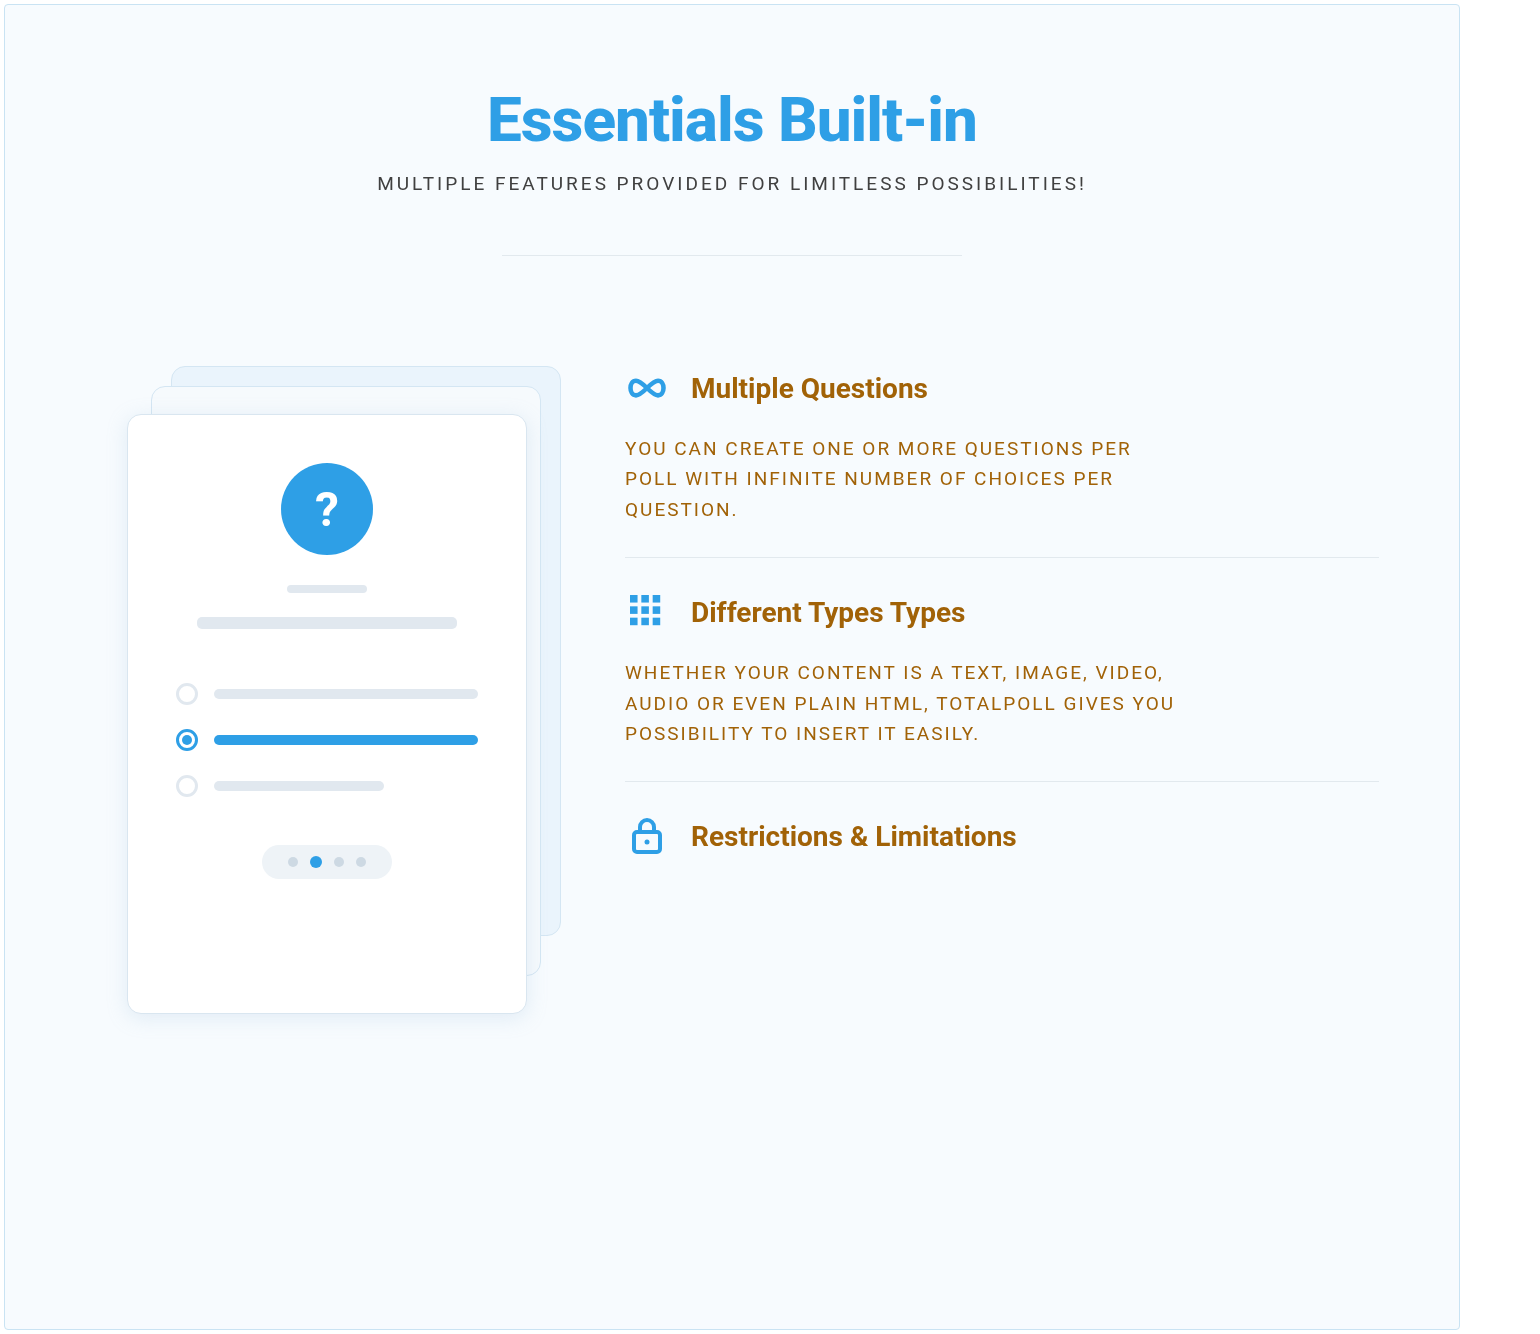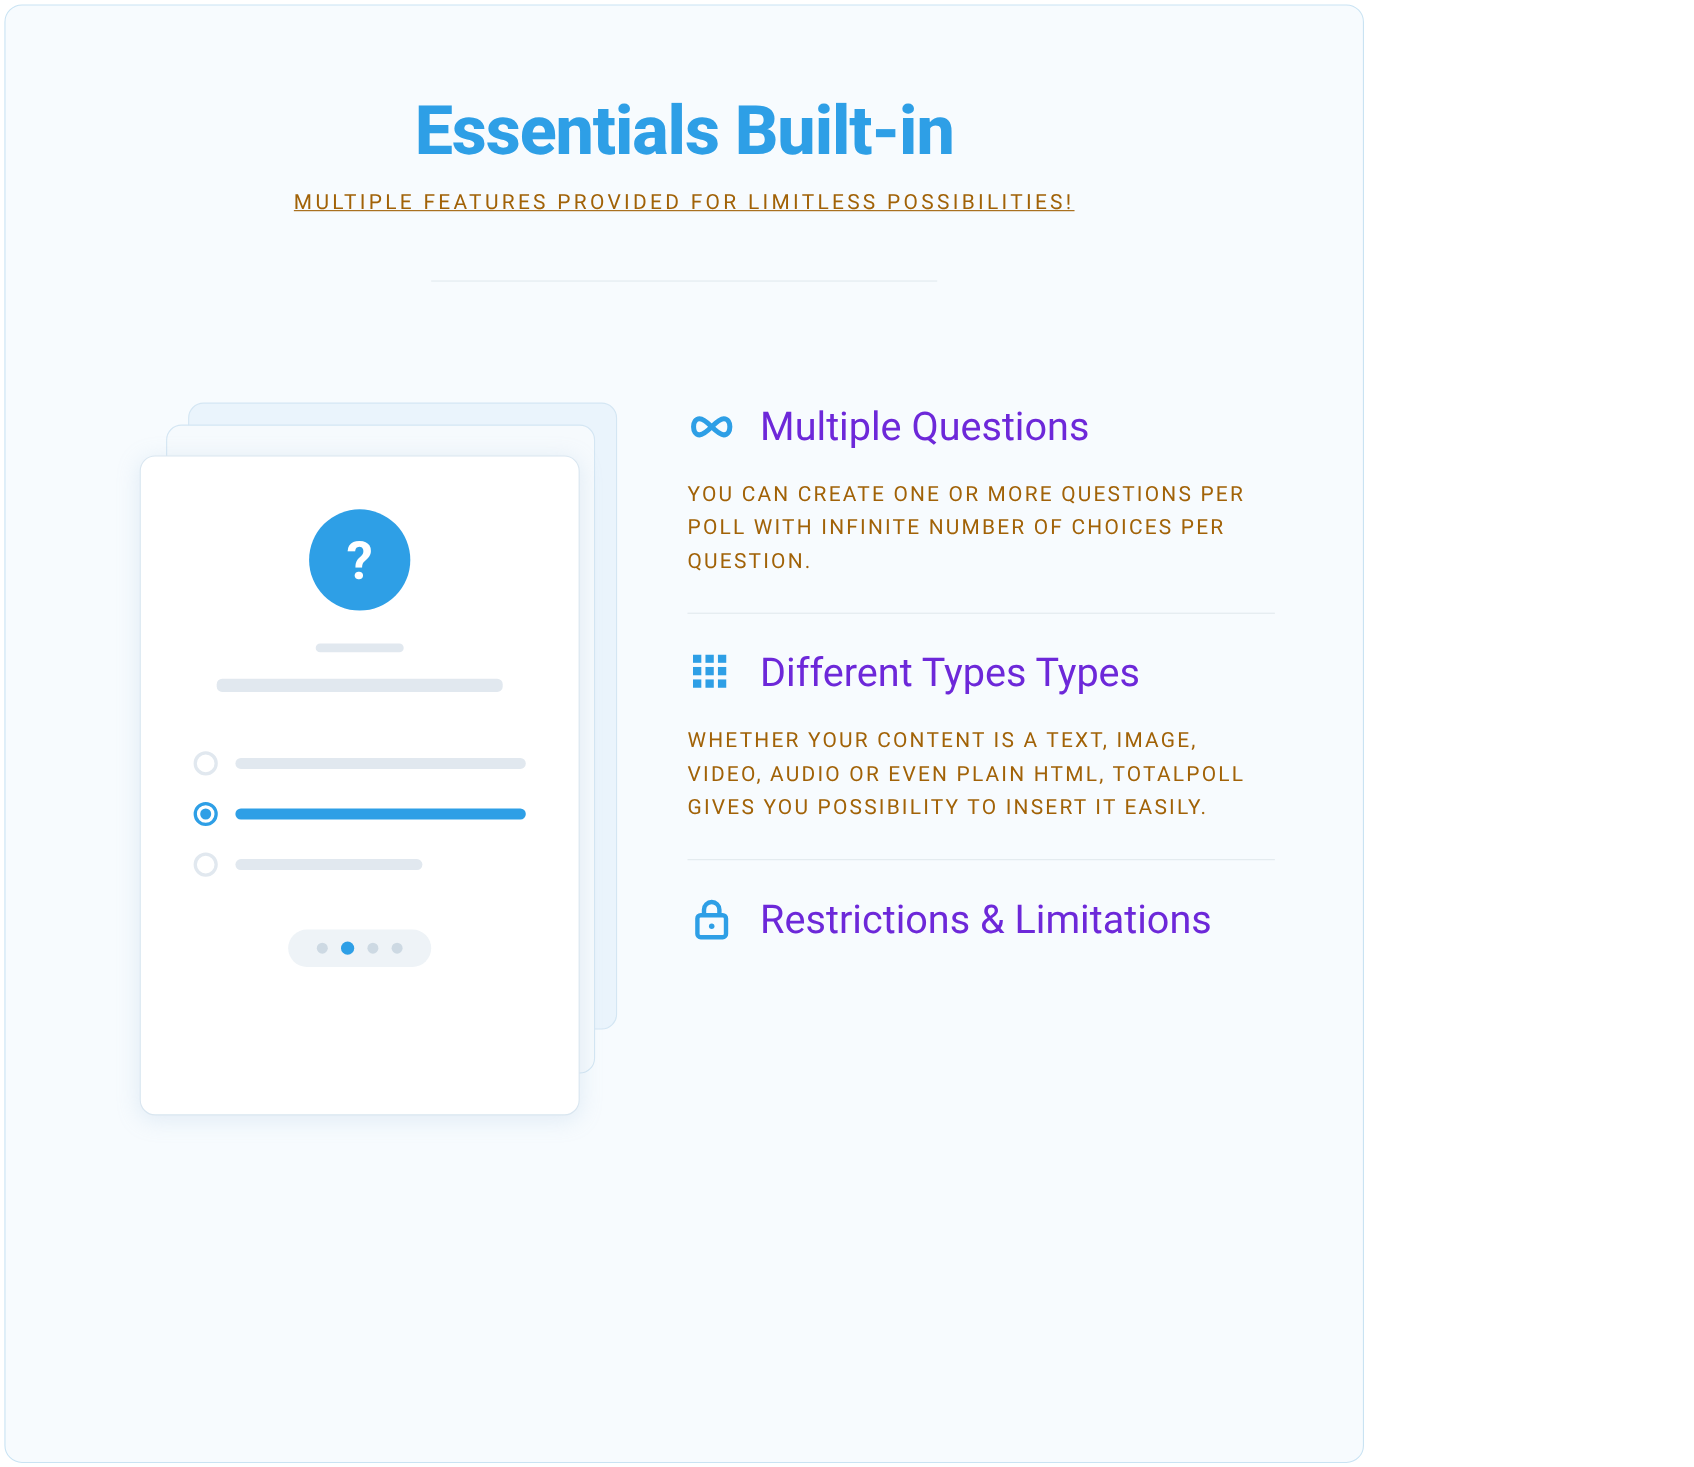--- a/index.html
+++ b/index.html
@@ -3,44 +3,43 @@
 <meta charset="utf-8">
 <style>
   * { box-sizing: border-box; margin: 0; padding: 0; }
   body {
     font-family: -apple-system, BlinkMacSystemFont, "Segoe UI", Roboto, "Helvetica Neue", Arial, sans-serif;
     background: #ffffff;
     padding: 4px;
   }
   .panel {
     border: 1px solid #c9e3f3;
-    border-radius: 16px;
+    border-radius: 4px;
     background: #f7fbfe;
-    width: 1236px;
+    width: 1456px;
     height: 1326px;
     position: relative;
     overflow: hidden;
   }
   .header {
     text-align: center;
     padding-top: 78px;
   }
   .title {
     color: #2e9fe6;
     font-size: 62px;
     font-weight: 800;
     letter-spacing: -1px;
   }
   .subtitle {
-    color: #a16207;
+    color: #404040;
     font-size: 19px;
     letter-spacing: 3px;
     margin-top: 16px;
     text-transform: uppercase;
-    text-decoration: underline;
   }
   .hr-short {
     width: 460px;
     height: 1px;
     background: #e2e9ee;
     margin: 60px auto 0 auto;
   }
   .content {
     display: flex;
     padding: 110px 80px 0 80px;
@@ -114,23 +113,23 @@
     display:flex; align-items:center; gap:22px;
     margin-bottom: 24px;
   }
   .icon {
     width: 44px; height: 44px;
     color:#2e9fe6;
     display:flex; align-items:center; justify-content:center;
     flex-shrink:0;
   }
   .feature-title {
-    color:#6d28d9;
-    font-size: 36px;
-    font-weight: 400;
+    color:#a16207;
+    font-size: 28px;
+    font-weight: 700;
   }
   .feature-desc {
     color:#a16207;
     font-size: 19px;
     line-height: 1.6;
     letter-spacing: 2px;
     max-width: 560px;
     text-transform: uppercase;
   }
 </style>

